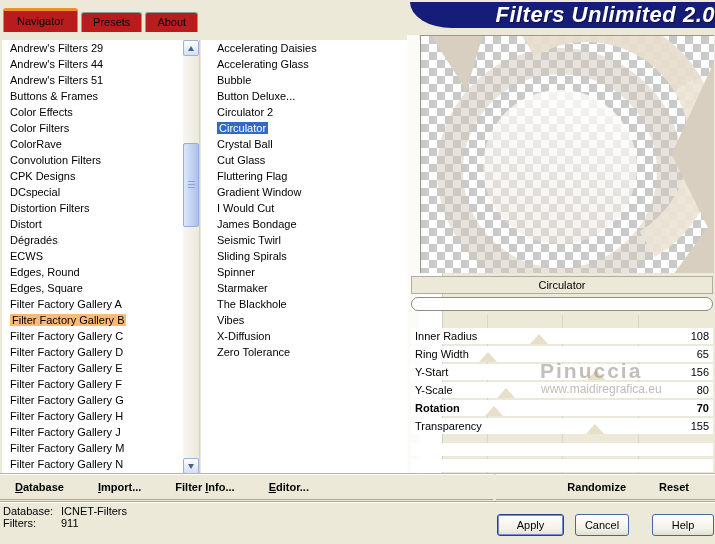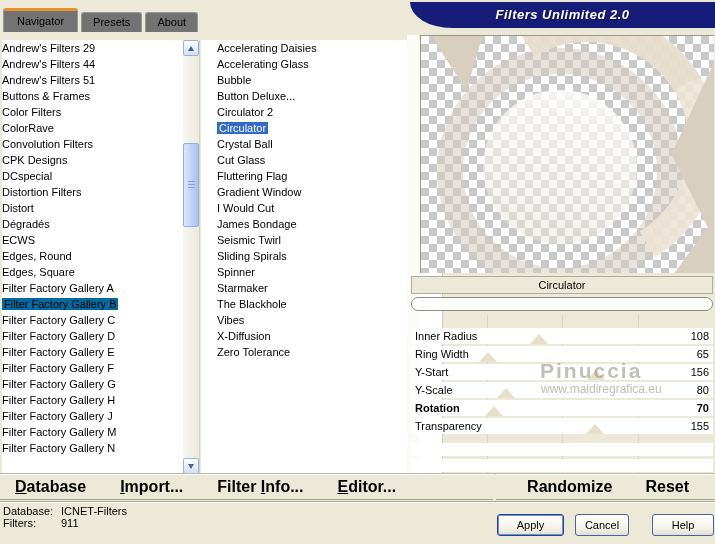--- a/index.html
+++ b/index.html
@@ -10,30 +10,30 @@
     font-family:"Liberation Sans", sans-serif;
     font-size:11px;
     color:#000;
   }
 
   
   #titleband {
     position:absolute; left:410px; top:2px; right:0; height:26px;
     background:#161d78;
     border-bottom-left-radius:42px 26px;
-    color:#fff; text-align:center; line-height:25px;
-    font-size:13px; font-weight:bold; font-style:italic;
+    color:#fff; text-align:right; line-height:25px;
+    font-size:22px; font-weight:bold; font-style:italic;
     letter-spacing:.5px;
     text-shadow:1px 1px 0 rgba(0,0,0,.45);
   }
 
   
   #tabbar { position:absolute; left:3px; top:8px; height:24px; display:flex; align-items:flex-end; }
   .tab {
-    background:#737373;
+    background:#b91c1c;
     border:1px solid #919b9c; border-bottom:none;
     border-radius:3px 3px 0 0;
     padding:3px 11px 4px;
     margin-right:3px;
     cursor:default;
   }
   .tab.active {
     border-top:3px solid #e8912d;
     padding:4px 13px 5px;
     position:relative; z-index:2;
@@ -41,23 +41,23 @@
 
   
   #catlist {
     position:absolute; left:2px; top:40px; width:198px; height:434px;
     background:#fff; overflow:hidden; border-right:1px solid #d6d3c6;
   }
   #filterlist {
     position:absolute; left:201px; top:40px; width:242px; height:434px;
     background:#fff; overflow:hidden; border-right:1px solid #cfccbe;
   }
-  .lrow { height:16px; line-height:16px; white-space:nowrap; }
+  .lrow { height:16px; line-height:16px; padding-left:8px; white-space:nowrap; }
   .frow { height:16px; line-height:16px; padding-left:16px; white-space:nowrap; }
-  .selcat { background:#0369a1; padding:0 2px; }
+  .selcat { background:#fdba74; padding:0 2px; }
   .selfilter { background:#316ac5; color:#fff; padding:0 2px; }
 
   
   #catsb {
     position:absolute; left:183px; top:40px; width:16px; height:434px;
     background:linear-gradient(90deg,#f7f6f1,#eceade);
   }
   .sb-btn {
     position:absolute; left:0; width:16px; height:16px;
     background:linear-gradient(#ffffff,#d3dff5);
@@ -130,21 +130,21 @@
          letter-spacing:2px; color:rgba(143,137,128,.55); z-index:5; }
   #wm2 { position:absolute; left:541px; top:382px; font-size:12px;
          color:rgba(150,144,134,.6); z-index:5; }
 
   
   #seam { position:absolute; left:0; top:473px; width:715px; height:1px; background:#b9b6a7; }
   .tbar {
     position:absolute; top:474px; height:26px;
     background:#ece9d8; border-top:1px solid #ffffff; border-bottom:1px solid #a9a695;
     display:flex; align-items:center;
-    font-weight:bold; font-size:16px;
+    font-weight:bold; font-size:11px;
   }
   #tbleft  { left:0; width:493px; gap:34px; padding-left:15px; }
   #tbright { left:496px; width:219px; gap:33px; justify-content:flex-end; padding-right:26px; }
   .tbitem { cursor:default; white-space:nowrap; }
 
   #groove1 { position:absolute; left:0; top:501px; width:715px; height:1px; background:#aaa795; }
   #groove2 { position:absolute; left:0; top:502px; width:715px; height:1px; background:#ffffff; }
 
   
   #status { position:absolute; left:3px; top:505px; }
@@ -175,20 +175,21 @@
     <div class="tab active">Navigator</div>
     <div class="tab">Presets</div>
     <div class="tab">About</div>
   </div>
 
 <div id="catlist">
     <div class="lrow"><span class="">Andrew's Filters 29</span></div>
     <div class="lrow"><span class="">Andrew's Filters 44</span></div>
     <div class="lrow"><span class="">Andrew's Filters 51</span></div>
     <div class="lrow"><span class="">Buttons &amp; Frames</span></div>
+    <div class="lrow"><span class="">Color Effects</span></div>
     <div class="lrow"><span class="">Color Filters</span></div>
     <div class="lrow"><span class="">ColorRave</span></div>
     <div class="lrow"><span class="">Convolution Filters</span></div>
     <div class="lrow"><span class="">CPK Designs</span></div>
     <div class="lrow"><span class="">DCspecial</span></div>
     <div class="lrow"><span class="">Distortion Filters</span></div>
     <div class="lrow"><span class="">Distort</span></div>
     <div class="lrow"><span class="">Dégradés</span></div>
     <div class="lrow"><span class="">ECWS</span></div>
     <div class="lrow"><span class="">Edges, Round</span></div>

